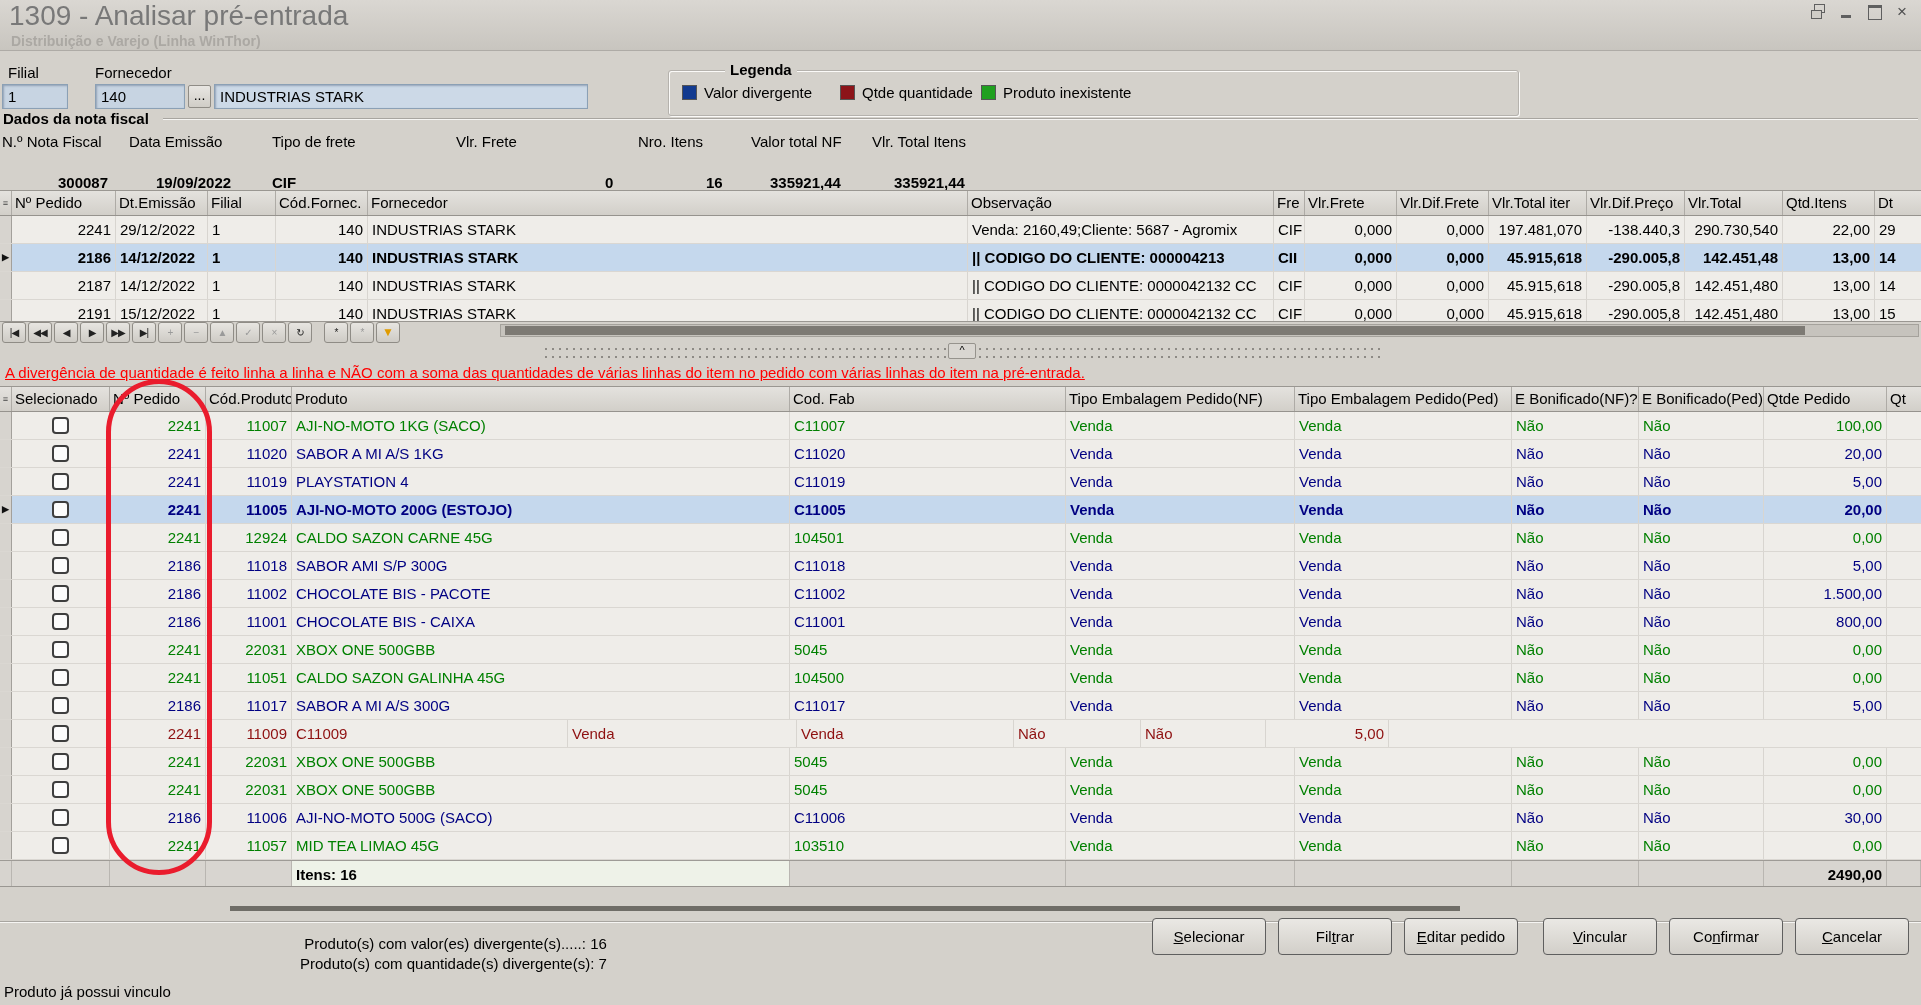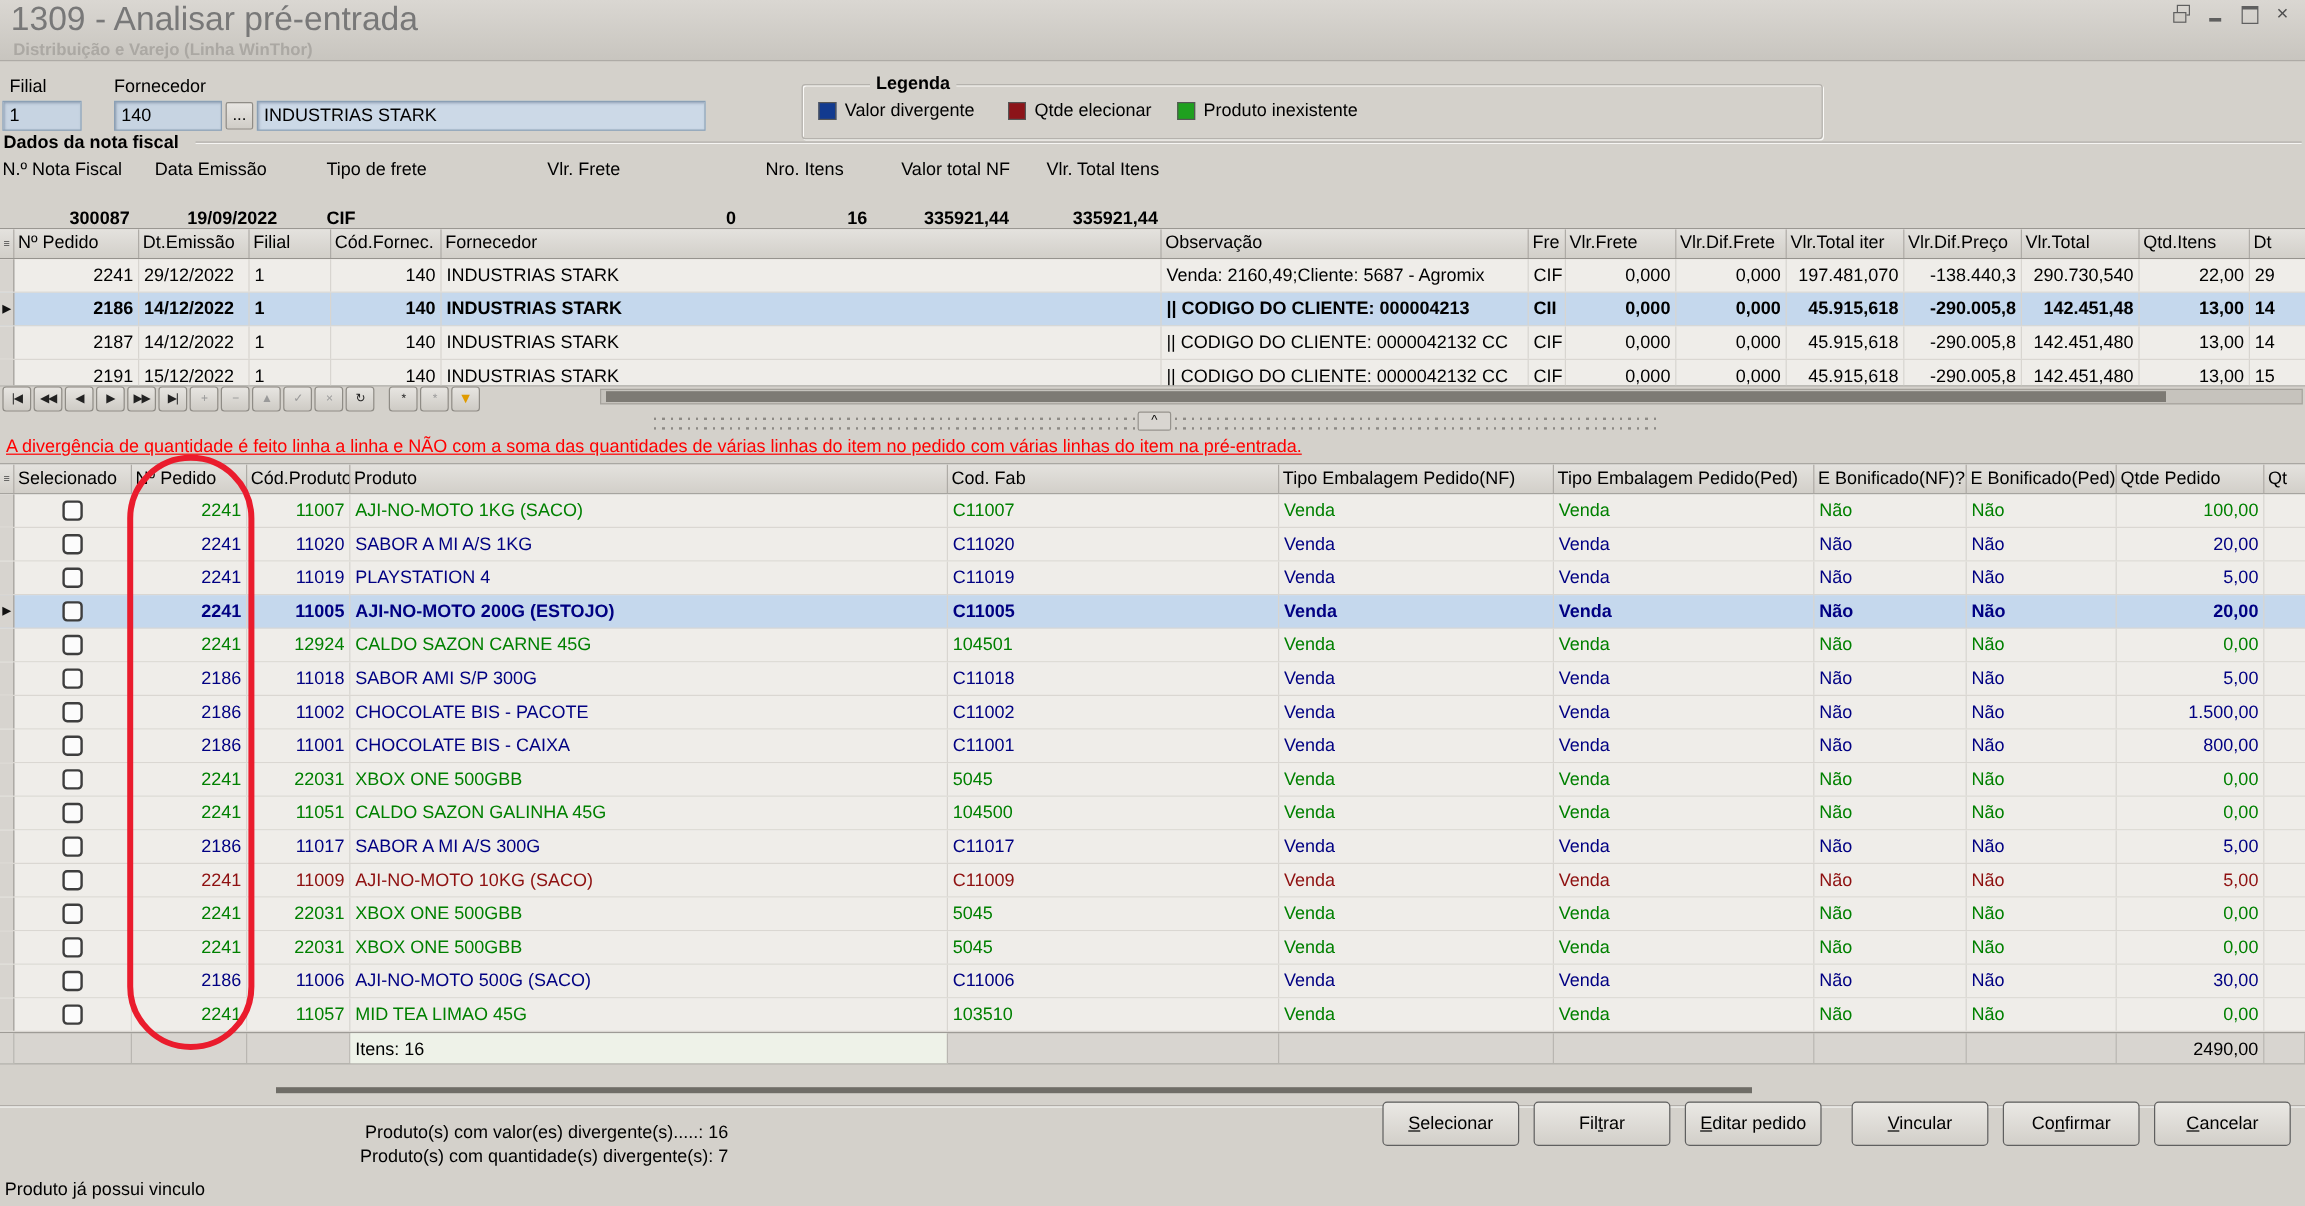--- a/index.html
+++ b/index.html
@@ -61,21 +61,21 @@
   .pc0{width:98px}.pc1{width:96px}.pc2{width:86px}.pc3{width:498px}.pc4{width:276px}.pc5{width:229px}.pc6{width:217px}
   .pc7{width:127px}.pc8{width:125px}.pc9{width:123px}.pc10{width:34px;border-right:none}
 
   #orders-grid { top:190px; height:132px; }
   #products-grid { top:386px; height:501px; }
 
   .cbc { display:flex; align-items:center; justify-content:center; }
   .cbx { width:17px; height:17px; border:2px solid #3e3e3e; border-radius:4px; background:#fcfcfc; }
 
   #products-foot { display:flex; height:28px; background:#d8d5d0; border-top:1px solid #9e9b96; }
-  .fc { flex:0 0 auto; line-height:27px; padding:0 4px; border-right:1px solid #b9b6b1; font-size:15px; white-space:nowrap; overflow:hidden; }
+  .fc { flex:0 0 auto; line-height:27px; padding:0 4px; border-right:1px solid #b9b6b1; font-size:15px; white-space:nowrap; overflow:hidden;font-weight:bold; }
   .fc.ind { background:#d7d4cf; }
   .fc.itens { background:#eef2e8; }
 
   
   #navigator { position:absolute; left:2px; top:322px; display:flex; }
   .nav-btn { width:24px; height:21px; background:linear-gradient(#e7e5e1,#cecbc5); border:1px solid #8f8c86; border-radius:3px; margin-right:2px; text-align:center; font-size:10px; line-height:19px; letter-spacing:-1px; }
   .nav-btn span { color:#222; }
   .nav-btn.dis span { color:#9a9a9a; }
   .nav-btn.flt span { color:#e09b00; font-size:12px; letter-spacing:0; }
   .nav-btn.gap { margin-left:10px; }
@@ -123,21 +123,21 @@
   <div class="inp" id="fornecedor-name">INDUSTRIAS STARK</div>
 
   <div class="legend-box">
     <span class="legend-title">Legenda</span>
     <div class="legend-item li0">
       <span class="swatch" style="background: rgb(18, 58, 143);"></span>
       <span>Valor divergente</span>
     </div>
     <div class="legend-item li1">
       <span class="swatch" style="background: rgb(140, 20, 25);"></span>
-      <span>Qtde elecionar</span>
+      <span>Qtde quantidade</span>
     </div>
     <div class="legend-item li2">
       <span class="swatch" style="background: rgb(31, 160, 31);"></span>
       <span>Produto inexistente</span>
     </div>
   </div>
 
   <span class="nf-title">Dados da nota fiscal</span>
   <div class="etch" id="etch-nf"></div>
 
@@ -465,21 +465,20 @@
           <div class="gc pc9 ar">5,00</div>
           <div class="gc pc10"></div>
         </div>
         <div class="g-row t-maroon">
           <div class="gc ind"></div>
           <div class="gc pc0 cbc">
             <div class="cbx"></div>
           </div>
           <div class="gc pc1 ar">2241</div>
           <div class="gc pc2 ar">11009</div>
-          <div class="gc pc3">AJI-NO-MOTO 10KG (SACO)</div>
           <div class="gc pc4">C11009</div>
           <div class="gc pc5">Venda</div>
           <div class="gc pc6">Venda</div>
           <div class="gc pc7">Não</div>
           <div class="gc pc8">Não</div>
           <div class="gc pc9 ar">5,00</div>
           <div class="gc pc10"></div>
         </div>
         <div class="g-row t-green">
           <div class="gc ind"></div>

